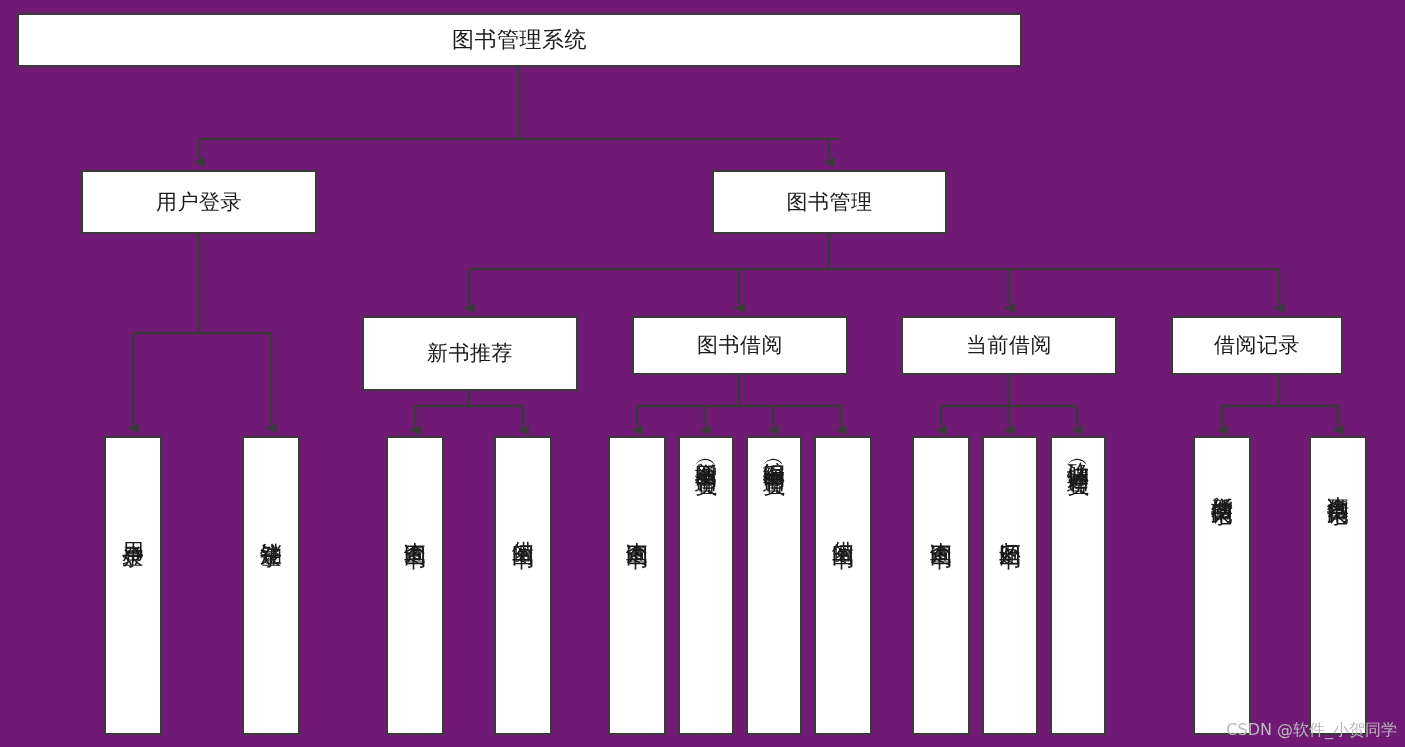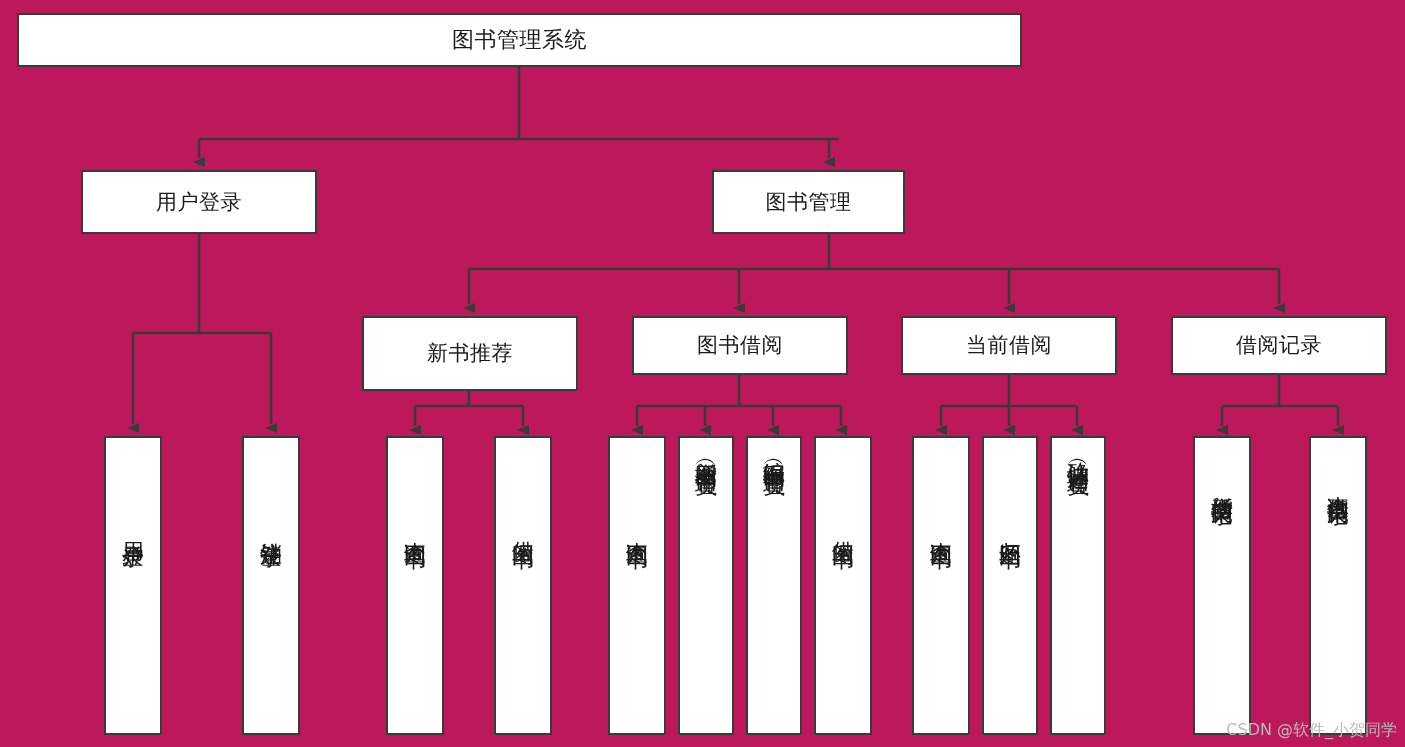--- a/index.html
+++ b/index.html
@@ -8,21 +8,21 @@
     padding: 0;
     background: #ffffff;
   }
   body {
     font-family: "DejaVu Sans", "Liberation Sans", sans-serif;
   }
   #canvas {
     position: relative;
     width: 1405px;
     height: 747px;
-    background: #be185d;
+    background: #701a75;
     overflow: hidden;
   }
   #edges {
     position: absolute;
     left: 0;
     top: 0;
     width: 1405px;
     height: 747px;
     pointer-events: none;
   }
@@ -131,34 +131,34 @@
     </g>
   </svg>
 
   <div class="node horiz root" style="left:17px; top:13px; width:1005px; height:54px;">
     <span class="lbl">图书管理系统</span>
   </div>
 
   <div class="node horiz" style="left:81px; top:170px; width:236px; height:64px;">
     <span class="lbl">用户登录</span>
   </div>
-  <div class="node horiz" style="left:712px; top:170px; width:193px; height:64px;">
+  <div class="node horiz" style="left:712px; top:170px; width:235px; height:64px;">
     <span class="lbl">图书管理</span>
   </div>
 
   <div class="node horiz" style="left:362px; top:316px; width:216px; height:75px;">
     <span class="lbl">新书推荐</span>
   </div>
   <div class="node horiz" style="left:901px; top:316px; width:216px; height:59px;">
     <span class="lbl">当前借阅</span>
   </div>
   <div class="node horiz" style="left:632px; top:316px; width:216px; height:59px;">
     <span class="lbl">图书借阅</span>
   </div>
-  <div class="node horiz" style="left:1171px; top:316px; width:216px; height:59px;">
+  <div class="node horiz" style="left:1171px; top:316px; width:172px; height:59px;">
     <span class="lbl">借阅记录</span>
   </div>
 
   <div class="node vert" style="left:104px; top:436px; width:58px; height:299px; padding-top:86px;">
     <span class="lbl">用户登录</span>
   </div>
   <div class="node vert" style="left:242px; top:436px; width:58px; height:299px; padding-top:86px;">
     <span class="lbl">注销登录</span>
   </div>
 

